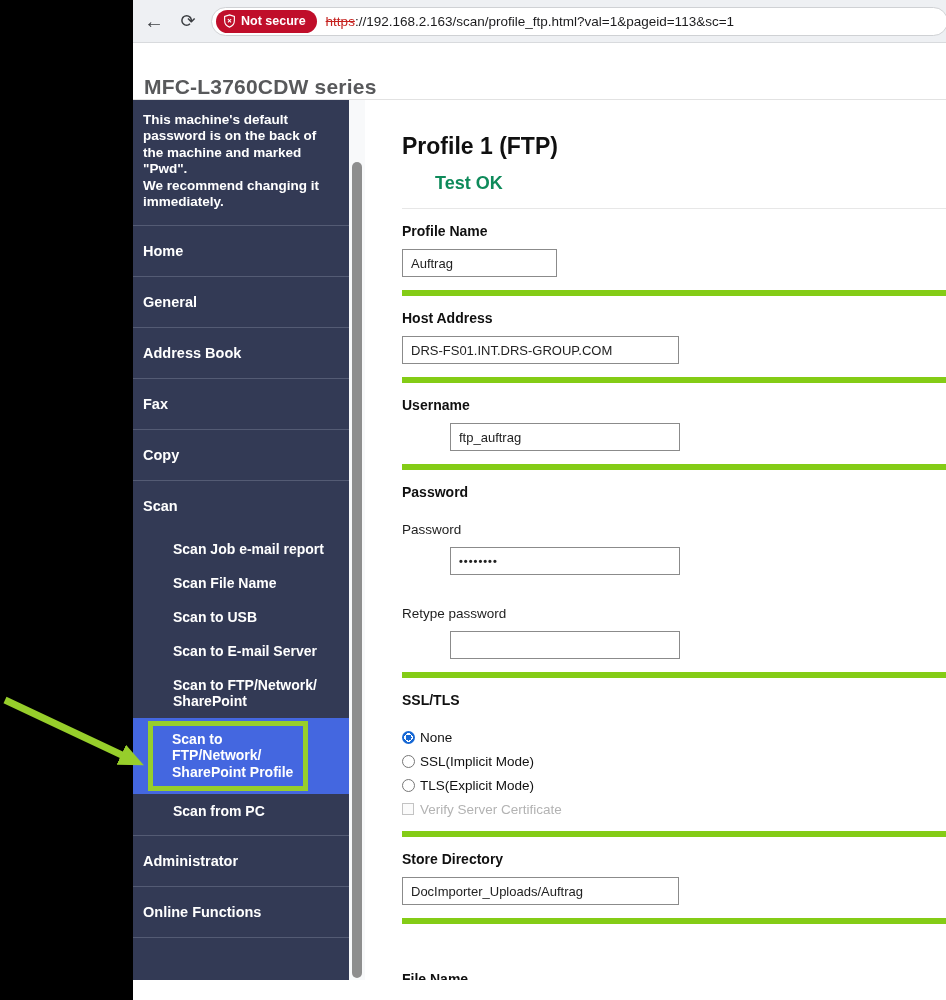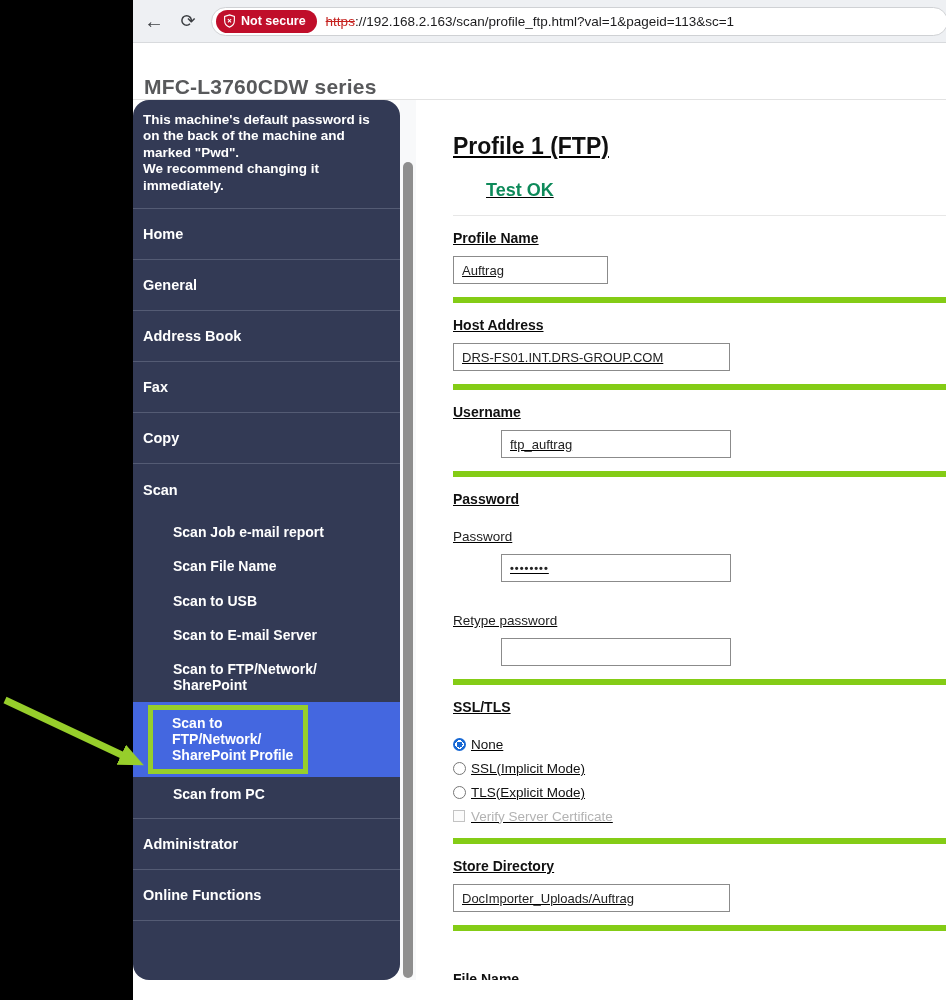--- a/index.html
+++ b/index.html
@@ -29,41 +29,41 @@
   .url-text { font-size:13.5px; color:#1c1c1e; margin-left:9px; white-space:nowrap; }
   .scheme { color:#c5221f; text-decoration:line-through; }
 
   
   .site-header { height:57px; background:#fff; border-bottom:1px solid #e2e2e2;
                  display:flex; align-items:flex-end; padding-left:11px; }
   .site-header h1 { font-size:21px; color:#58595b; font-weight:bold; letter-spacing:0.2px; }
 
   
   .content-row { display:flex; height:880px; overflow:hidden; }
-  .sidebar { width:267px; background:#333a55; color:#fff; flex-shrink:0;border-radius:16px; }
+  .sidebar { width:216px; background:#333a55; color:#fff; flex-shrink:0; }
   .sb-scroll { width:16px; background:#f8f9fa; position:relative; flex-shrink:0; }
   .sb-thumb { position:absolute; left:3px; top:62px; width:10px; height:816px;
               background:#8e8e8e; border-radius:5px; }
-  .main { flex:1; background:#fff; position:relative; padding-left:37px; overflow:hidden;text-decoration:underline; }
+  .main { flex:1; background:#fff; position:relative; padding-left:37px; overflow:hidden; }
 
   
   .notice { padding:12px 14px 14px 10px; font-size:13.5px; font-weight:bold; line-height:1.22;
             border-bottom:1px solid #545b74; }
   .sb-item { height:51px; display:flex; align-items:center; padding-left:10px;
              font-size:14.5px; font-weight:bold; border-bottom:1px solid #545b74; cursor:pointer; }
   .sb-item.no-border { border-bottom:none; }
   .sb-sub { padding:9px 6px 9px 40px; font-size:14px; font-weight:600; line-height:1.15; cursor:pointer; }
   .sb-sub.last { border-bottom:1px solid #545b74; padding-bottom:16px; }
   .sb-sub.active { background:#4467e0; padding:3px 0 3px 0; }
   .green-box { margin-left:15px; width:160px; border:5px solid #97ce2b; padding:5px 4px 6px 19px;
                font-size:14px; font-weight:600; line-height:1.15; }
 
   
   .profile-title { font-size:23px; font-weight:bold; color:#101010; margin-top:33px; }
-  .status { margin-top:20px; margin-left:33px; font-size:18px; font-weight:bold; color:#0e8a5a; }
+  .status { margin-top:13px; margin-left:33px; font-size:18px; font-weight:bold; color:#0e8a5a; }
   .divider { border-bottom:1px solid #e7e7e7; margin-right:0; }
   .top-div { margin-top:14px; }
   .fblock { padding:14px 0 13px 0; border-bottom:6px solid #84cc16; }
   .flabel { display:block; font-size:14px; font-weight:bold; color:#101010; }
   .sublabel { display:block; font-size:13.5px; font-weight:normal; color:#1d1d1d; }
   .fin { display:block; margin-top:10px; height:28px; border:1px solid #8b8b8b; background:#fff;
          font-size:13px; color:#222; padding:0 8px; font-family:"Liberation Sans", sans-serif; }
   .w155 { width:155px; } .w277 { width:277px; } .w100 { width:100px; } .w230 { width:230px;margin-left:48px; }
   .pwd { letter-spacing:1px; font-weight:bold; font-size:11px; }
   .gap22 { height:22px; }

